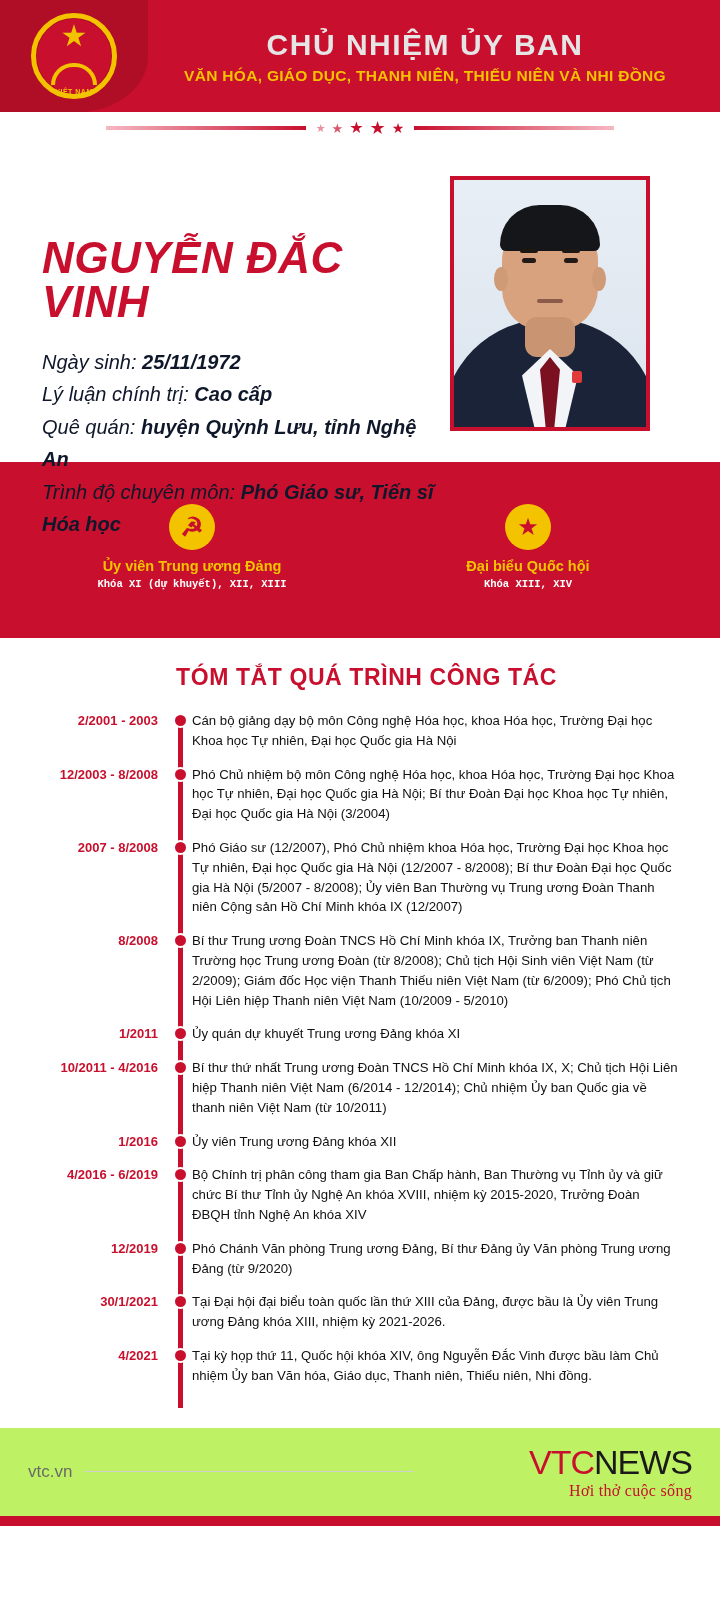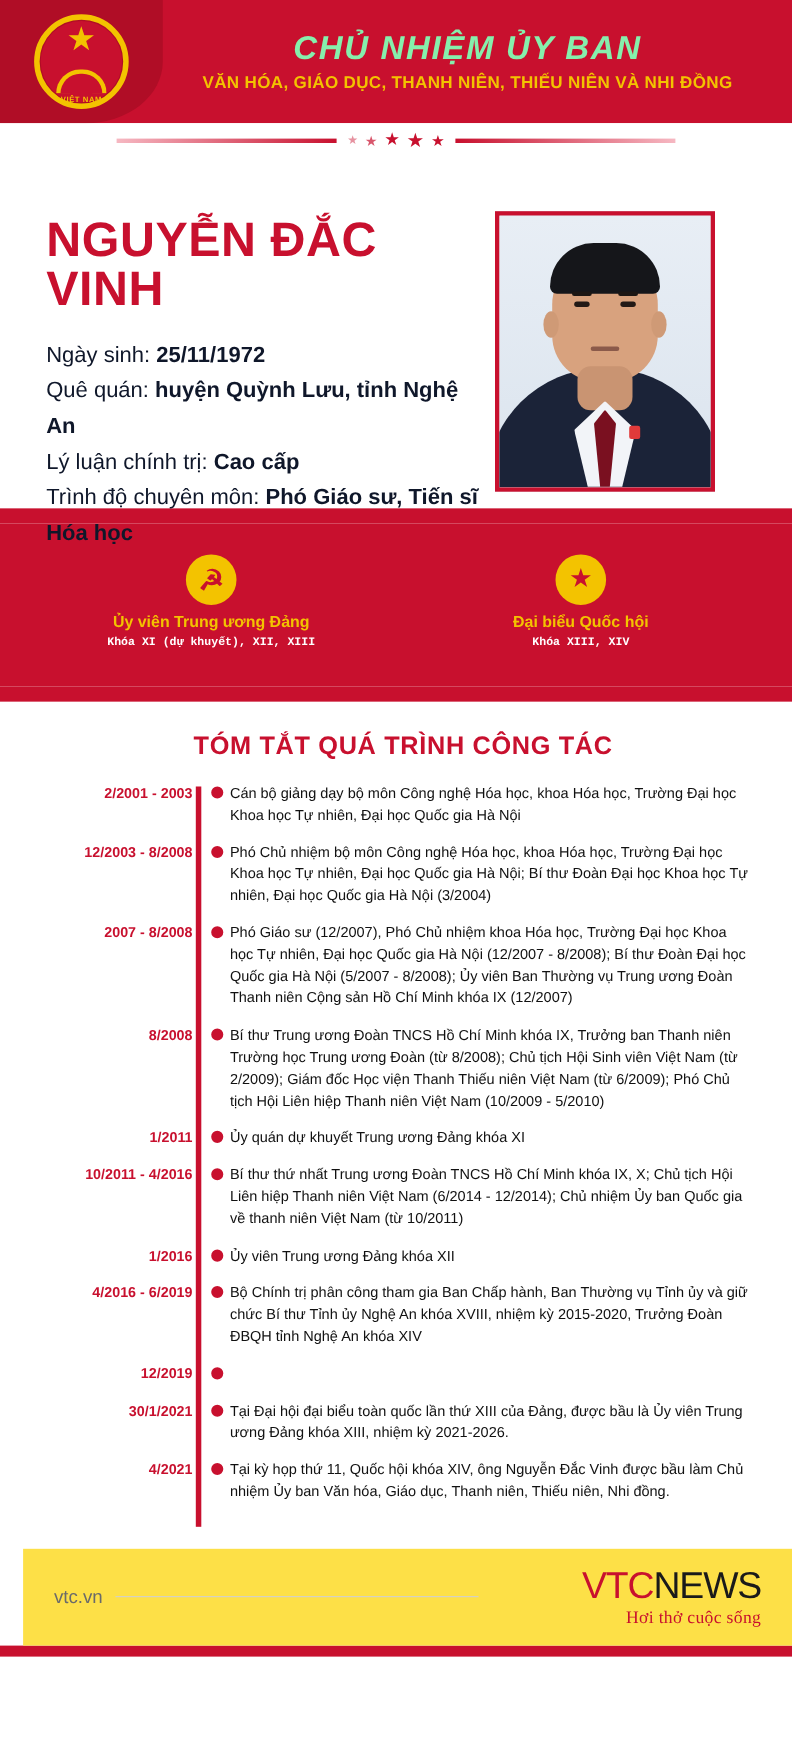--- a/index.html
+++ b/index.html
@@ -68,26 +68,25 @@
     color: #f3c300;
     letter-spacing: .5px;
     font-weight: bold;
   }
   .header-titles {
     flex: 1;
     text-align: center;
     padding-right: 18px;
   }
   .header-title-main {
-    color: #86efac;
+    color: #e5e5e5;
     font-size: 30px;
     font-weight: bold;
     letter-spacing: 1.5px;
     line-height: 1.1;
-    font-style: italic;
   }
   .header-title-sub {
     color: #f3c300;
     font-size: 15.5px;
     font-weight: bold;
     letter-spacing: .3px;
     margin-top: 6px;
   }
 
   
@@ -118,21 +117,22 @@
   .starbar .stars span.s3 { font-size: 16px; }
   .starbar .stars span.s4 { font-size: 18px; }
   .starbar .stars span.s5 { font-size: 14px; }
 
   
   .profile {
     position: relative;
     height: 318px;
     background: #ffffff;
     display: flex;
-    align-items: center;
+    align-items: flex-start;
+    font-style: italic;
   }
   .profile-left {
     padding: 92px 0 0 42px;
     width: 444px;
   }
   .profile-name {
     color: #c8102e;
     font-size: 44px;
     font-weight: bold;
     letter-spacing: .5px;
@@ -275,21 +275,20 @@
     top: 4px;
     bottom: 10px;
     width: 5px;
     background: #c8102e;
   }
   .tl-row {
     display: flex;
     align-items: flex-start;
     margin-bottom: 14px;
     position: relative;
-    padding-left: 17px;
   }
   .tl-date {
     width: 168px;
     text-align: right;
     padding-right: 10px;
     color: #c8102e;
     font-size: 13px;
     font-weight: bold;
     line-height: 1.45;
     padding-top: 1px;
@@ -312,28 +311,27 @@
     flex: 1;
     padding-right: 40px;
     font-size: 13.2px;
     color: #111111;
     line-height: 1.5;
   }
 
   
   .footer {
     height: 88px;
-    background: #fde047;
+    background: #bef264;
     display: flex;
     align-items: center;
     justify-content: center;
     padding: 0 28px;
     position: relative;
     border-top: none;
-    margin-left: 21px;
   }
   .footer-left {
     display: flex;
     align-items: center;
     gap: 12px;
     flex: 1;
   }
   .footer-site {
     color: #6a6a6a;
     font-size: 17px;
@@ -406,26 +404,26 @@
 
 <div class="profile">
   <div class="profile-left">
     <div class="profile-name">NGUYỄN ĐẮC VINH</div>
 
     <div class="profile-row">
       <span>Ngày sinh:</span>
       <b>25/11/1972</b>
     </div>
     <div class="profile-row">
+      <span>Lý luận chính trị:</span>
+      <b>Cao cấp</b>
+    </div>
+    <div class="profile-row">
       <span>Quê quán:</span>
       <b>huyện Quỳnh Lưu, tỉnh Nghệ An</b>
-    </div>
-    <div class="profile-row">
-      <span>Lý luận chính trị:</span>
-      <b>Cao cấp</b>
     </div>
     <div class="profile-row">
       <span>Trình độ chuyên môn:</span>
       <b>Phó Giáo sư, Tiến sĩ Hóa học</b>
     </div>
   </div>
 
   <div class="profile-photo-wrap">
     <div class="pt-bg"></div>
     <div class="pt-suit"></div>
@@ -532,20 +530,21 @@
           <div class="tl-dot"></div>
         </div>
       <div class="tl-text">Bộ Chính trị phân công tham gia Ban Chấp hành, Ban Thường vụ Tỉnh ủy và giữ chức Bí thư Tỉnh ủy Nghệ An khóa XVIII, nhiệm kỳ 2015-2020, Trưởng Đoàn ĐBQH tỉnh Nghệ An khóa XIV</div>
     </div>
 
     <div class="tl-row">
       <div class="tl-date">12/2019</div>
       <div class="tl-dot-col">
           <div class="tl-dot"></div>
         </div>
+      <div class="tl-text">Phó Chánh Văn phòng Trung ương Đảng, Bí thư Đảng ủy Văn phòng Trung ương Đảng (từ 9/2020)</div>
     </div>
 
     <div class="tl-row">
       <div class="tl-date">30/1/2021</div>
       <div class="tl-dot-col">
           <div class="tl-dot"></div>
         </div>
       <div class="tl-text">Tại Đại hội đại biểu toàn quốc lần thứ XIII của Đảng, được bầu là Ủy viên Trung ương Đảng khóa XIII, nhiệm kỳ 2021-2026.</div>
     </div>
 

